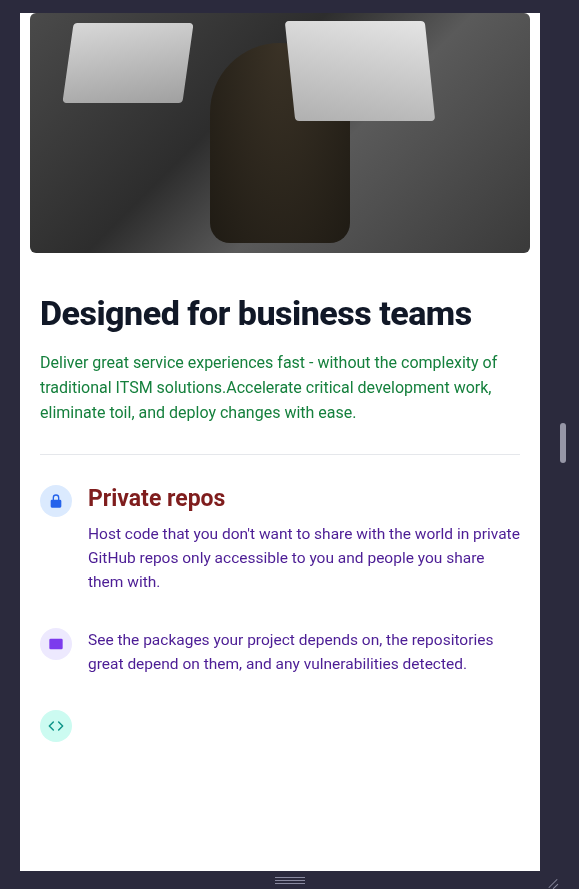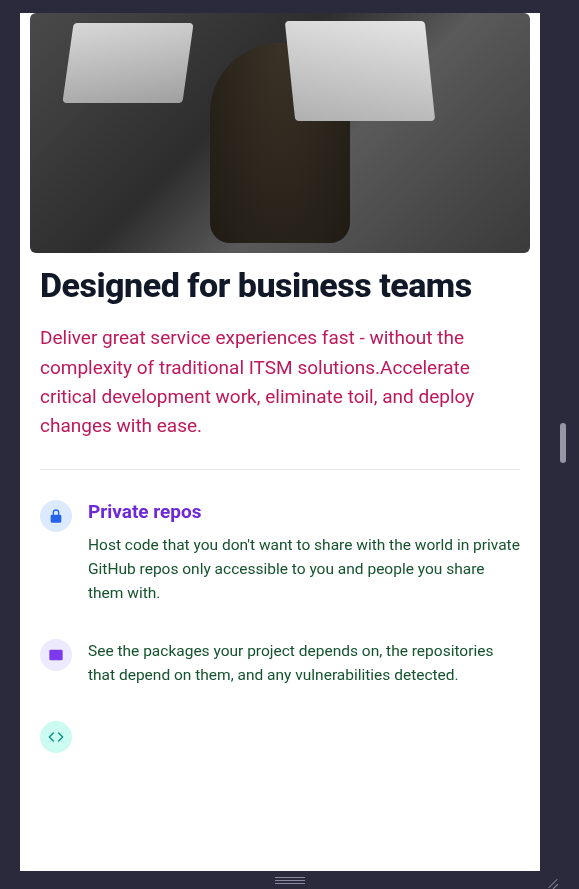--- a/index.html
+++ b/index.html
@@ -49,34 +49,34 @@
   .hero-person {
     position: absolute;
     left: 50%;
     top: 30px;
     transform: translateX(-50%);
     width: 140px; height: 200px;
     background: radial-gradient(ellipse at top, #3a3226, #1f1b14);
     border-radius: 70px 70px 20px 20px;
   }
   .content {
-    padding: 12px 20px 0 20px;
+    padding: 40px 20px 0 20px;
   }
   h1 {
     font-size: 34px;
     font-weight: 800;
     line-height: 1.18;
     color: #111827;
     letter-spacing: -0.5px;
     margin-bottom: 18px;
   }
   .lead {
-    font-size: 19px;
+    font-size: 16px;
     line-height: 1.55;
-    color: #be185d;
+    color: #15803d;
     margin-bottom: 28px;
   }
   hr.divider {
     border: none;
     border-top: 1px solid #e5e7eb;
     margin-bottom: 30px;
   }
   .feature {
     display: flex;
     gap: 16px;
@@ -88,29 +88,29 @@
     border-radius: 50%;
     display: flex;
     align-items: center;
     justify-content: center;
   }
   .icon-badge.blue { background: #dbeafe; color: #2563eb; }
   .icon-badge.purple { background: #ede9fe; color: #7c3aed; }
   .icon-badge.teal { background: #ccfbf1; color: #0d9488; }
   .icon-badge svg { width: 16px; height: 16px; }
   .feature-body h3 {
-    font-size: 19px;
+    font-size: 23px;
     font-weight: 700;
-    color: #6d28d9;
+    color: #7f1d1d;
     margin-bottom: 10px;
   }
   .feature-body p {
     font-size: 15.5px;
     line-height: 1.55;
-    color: #14532d;
+    color: #4c1d95;
   }
   .scrollbar-track {
     position: absolute;
     right: 13px;
     top: 423px;
     width: 6px;
     height: 40px;
     background: #9696a6;
     border-radius: 3px;
   }
@@ -176,21 +176,21 @@
       </div>
     </div>
 
     <div class="feature">
       <div class="icon-badge purple">
         <svg viewBox="0 0 24 24" fill="currentColor">
             <path d="M4 4h16a2 2 0 0 1 2 2v12a2 2 0 0 1-2 2H4a2 2 0 0 1-2-2V6a2 2 0 0 1 2-2zm2 10 3-3 3 3 5-5 2 2v5H6v-2z"></path>
           </svg>
       </div>
       <div class="feature-body">
-        <p>See the packages your project depends on, the repositories that depend on them, and any vulnerabilities detected.</p>
+        <p>See the packages your project depends on, the repositories great depend on them, and any vulnerabilities detected.</p>
       </div>
     </div>
 
     <div class="feature">
       <div class="icon-badge teal">
         <svg viewBox="0 0 24 24" fill="none" stroke="currentColor" stroke-width="2.2" stroke-linecap="round" stroke-linejoin="round">
             <polyline points="16 18 22 12 16 6"></polyline>
             <polyline points="8 6 2 12 8 18"></polyline>
           </svg>
       </div>

